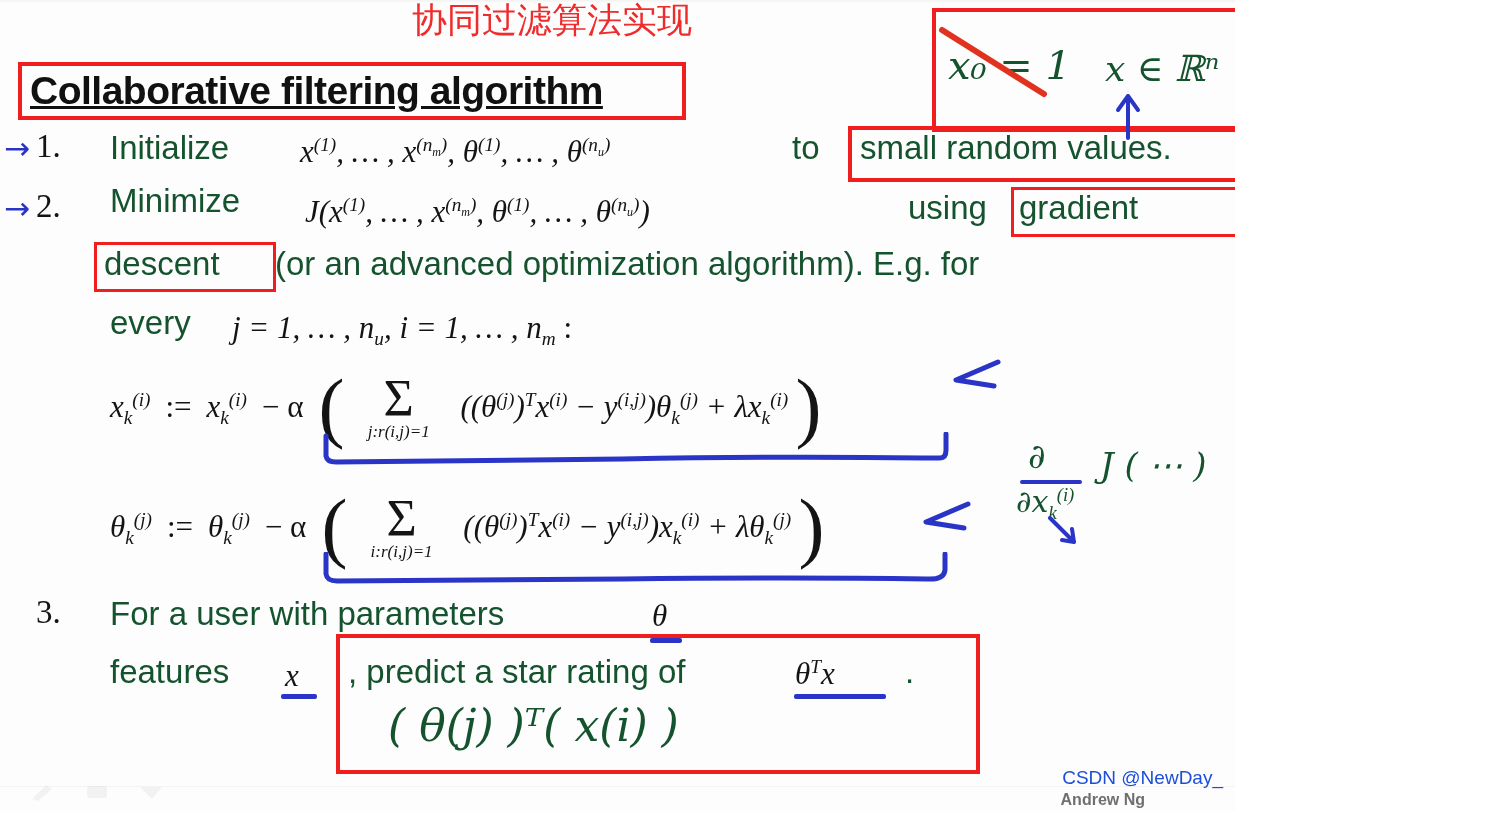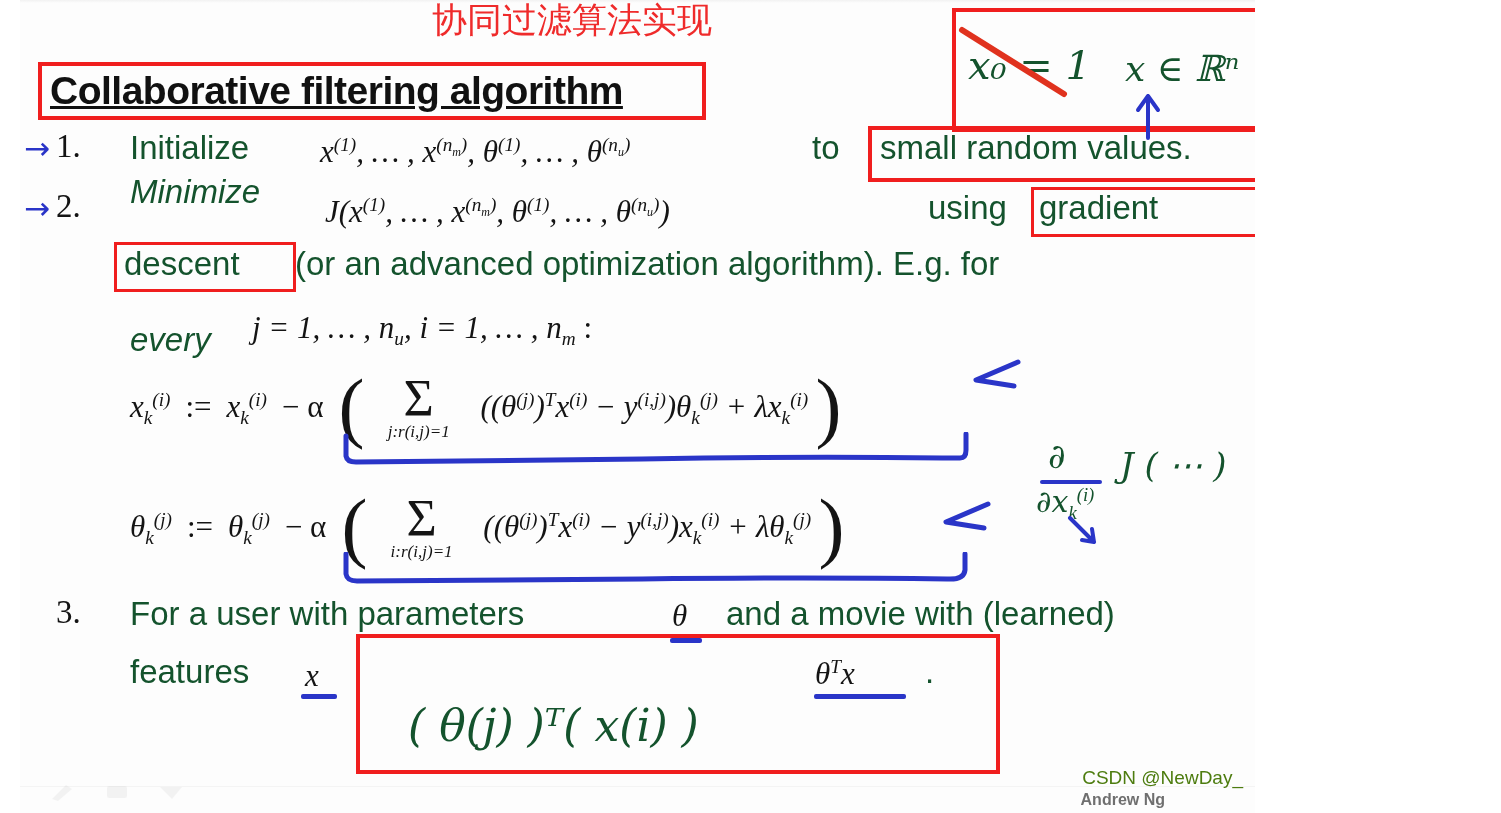--- a/index.html
+++ b/index.html
@@ -8,21 +8,20 @@
     background: #ffffff;
   }
   #slide {
     position: relative;
     width: 1235px;
     height: 813px;
     background: #fdfdfd;
     overflow: hidden;
     font-family: "Liberation Sans", sans-serif;
     color: #111111;
-    margin-left: 20px;
   }
   
   .page-edge-top {
     position: absolute; left: 0; top: 0; width: 1501px; height: 3px;
     background: linear-gradient(to bottom, #f2f2f2, #fdfdfd);
   }
   .page-edge-bottom {
     position: absolute; left: 0; bottom: 0; width: 1501px; height: 26px;
     background: #fdfdfd;
     border-top: 1px solid #f4f4f4;
@@ -145,21 +144,21 @@
   .sum .sig { font-size: 52px; line-height: 42px; display: block; }
   .sum .lim {
     font-size: 17px; display: block; margin-top: 2px;
     font-family: "Liberation Serif", serif; font-style: italic;
   }
 
   
   .watermark {
     position: absolute;
     right: 12px; bottom: 24px;
-    color: #4d7c0f;
+    color: #1d4ed8;
     font-size: 19px;
     font-family: "Liberation Sans", sans-serif;
     white-space: nowrap;
   }
   .attribution {
     position: absolute;
     right: 90px; bottom: 4px;
     color: #6f6f6f;
     font-size: 16px;
     font-weight: bold;
@@ -195,33 +194,33 @@
   <div class="stext" style="left:110px; top:128px;">Initialize</div>
   <div class="eqrow" style="left:300px; top:134px; font-size:30px;">
     <span class="math">x<sup class="m">(1)</sup>, … , x<sup class="m">(n<sub class="m">m</sub>)</sup>, θ<sup class="m">(1)</sup>, … , θ<sup class="m">(n<sub class="m">u</sub>)</sup></span>
   </div>
   <div class="stext" style="left:792px; top:128px;">to</div>
   <div class="redbox" style="left:848px; top:126px; width:422px; height:56px;"></div>
   <div class="stext" style="left:860px; top:128px;">small random values.</div>
 
   <div class="ink" style="left:4px; top:190px; font-size:31px;">→</div>
   <div class="num" style="left:36px; top:188px;">2.</div>
-  <div class="stext" style="left:110px; top:172px;font-style:italic;">Minimize</div>
+  <div class="stext" style="left:110px; top:181px;">Minimize</div>
   <div class="eqrow" style="left:305px; top:194px; font-size:30px;">
     <span class="math">J(x<sup class="m">(1)</sup>, … , x<sup class="m">(n<sub class="m">m</sub>)</sup>, θ<sup class="m">(1)</sup>, … , θ<sup class="m">(n<sub class="m">u</sub>)</sup>)</span>
   </div>
   <div class="stext" style="left:908px; top:188px;">using</div>
   <div class="redbox thin" style="left:1011px; top:187px; width:242px; height:50px;"></div>
   <div class="stext" style="left:1019px; top:188px;">gradient</div>
 
   <div class="redbox thin" style="left:94px; top:242px; width:182px; height:50px;"></div>
   <div class="stext" style="left:104px; top:244px;">descent</div>
   <div class="stext" style="left:275px; top:244px;">(or an advanced optimization algorithm). E.g. for</div>
 
-  <div class="stext" style="left:110px; top:320px;font-style:italic;">every</div>
+  <div class="stext" style="left:110px; top:303px;">every</div>
   <div class="eqrow" style="left:232px; top:310px; font-size:30px;">
     <span class="math">j = 1, … , n<sub class="m">u</sub>, i = 1, … , n<sub class="m">m</sub></span><span class="math-up math">&nbsp;:</span>
   </div>
 
   <div class="eqrow" style="left:110px; top:378px;">
     <span class="math">x<sub class="m">k</sub><sup class="m">(i)</sup></span>
     <span class="math-up math">&nbsp;:=&nbsp;</span>
     <span class="math">x<sub class="m">k</sub><sup class="m">(i)</sup></span>
     <span class="math-up math">&nbsp;− α&nbsp;</span>
     <span class="bigparen">(</span>
@@ -294,29 +293,29 @@
   <div class="hand" style="left:1289px; top:232px; font-size:36px;">θ₁</div>
   <div class="hand" style="left:1300px; top:272px; font-size:28px;">⋮</div>
   <div class="hand" style="left:1289px; top:302px; font-size:36px;">θₙ</div>
 
   <div class="num" style="left:36px; top:594px;">3.</div>
   <div class="stext" style="left:110px; top:594px;">For a user with parameters</div>
   <div class="eqrow" style="left:652px; top:598px; font-size:31px;">
     <span class="math">θ</span>
   </div>
   <div class="ink-underline" style="left:650px; top:638px; width:32px; height:5px;"></div>
-  <div class="stext" style="left:706px; top:594px;">and a movie with (learned)</div>
 
   <div class="stext" style="left:110px; top:652px;">features</div>
   <div class="eqrow" style="left:285px; top:658px; font-size:31px;">
     <span class="math">x</span>
   </div>
   <div class="ink-underline" style="left:281px; top:694px; width:36px; height:5px;"></div>
 
   <div class="redbox" style="left:336px; top:634px; width:644px; height:140px;"></div>
+  <div class="stext" style="left:348px; top:652px;">, predict a star rating of</div>
   <div class="eqrow" style="left:795px; top:656px; font-size:31px;">
     <span class="math">θ<sup class="m math-up">T</sup>x</span>
   </div>
   <div class="ink-underline" style="left:794px; top:694px; width:92px; height:5px;"></div>
   <div class="stext" style="left:905px; top:652px;">.</div>
 
   <div class="hand" style="left:388px; top:700px; font-size:44px;">
     <span>( θ(j) )ᵀ( x(i) )</span>
   </div>
 

